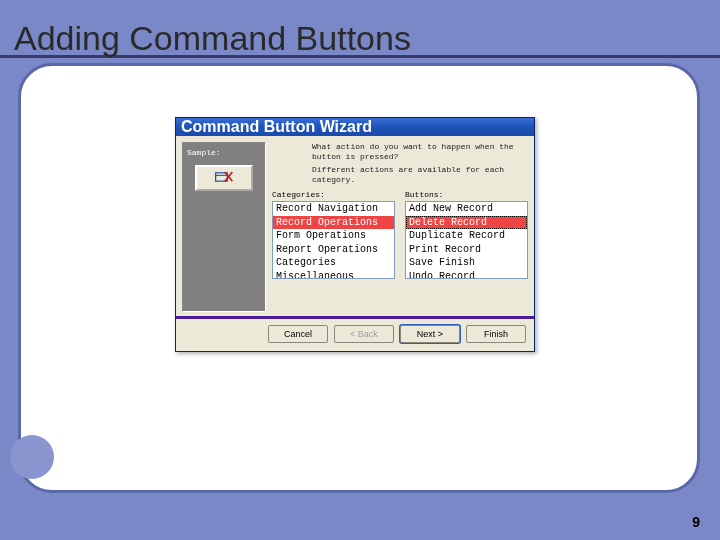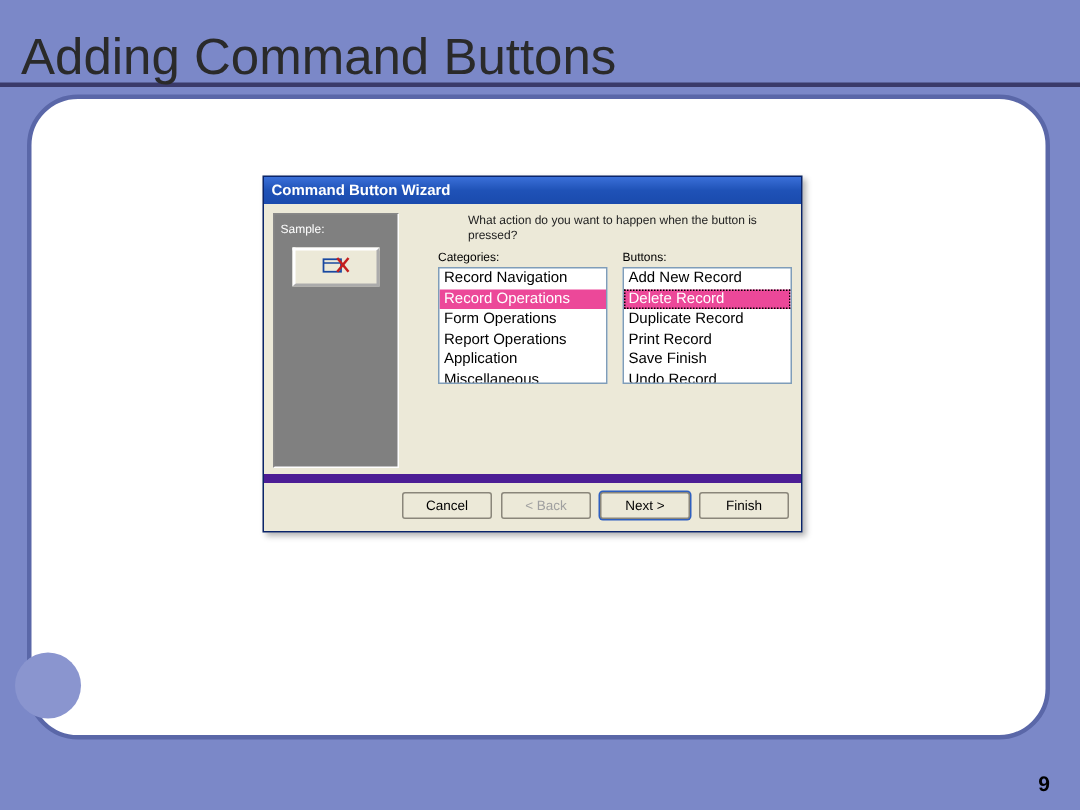--- a/index.html
+++ b/index.html
@@ -63,26 +63,27 @@
     font-size: 9px;
     z-index: 30;
   }
   .titlebar {
     height: 18px;
     background: linear-gradient(to bottom, #3a6fd8 0%, #1f52b7 50%, #1a4aad 100%);
     color: #fff;
     display: flex; align-items: center;
     padding: 0 5px;
     font-weight: 700;
-    font-size: 10px;
+    font-size: 16px;
   }
   .dialog-body {
     display: flex;
     padding: 6px 6px 4px 6px;
     gap: 6px;
+    font-family: Liberation Mono, monospace;
   }
   .sample-pane {
     width: 84px;
     background: #808080;
     border: 1px solid #fff;
     border-top-color: #888; border-left-color: #888;
     padding: 5px 4px;
     min-height: 170px;
   }
   .sample-label {
@@ -105,21 +106,20 @@
   }
   .prompt {
     font-size: 8px;
     color: #222;
     line-height: 1.2;
     margin-left: 40px;
   }
   .lists-row {
     display: flex; gap: 10px;
     margin-top: 2px;
-    margin-left: 20px;
   }
   .list-col {
     flex: 1;
     display: flex; flex-direction: column;
   }
   .list-label {
     font-size: 8px;
     margin-bottom: 2px;
   }
   .listbox {
@@ -128,32 +128,32 @@
     height: 78px;
     overflow: hidden;
     font-size: 10px;
     line-height: 1.35;
   }
   .listbox-item {
     padding: 0 3px;
     white-space: nowrap;
   }
   .listbox-item.selected {
-    background: #ec4899;
+    background: #ef4444;
     color: #fff;
   }
   .listbox-item.focus-ring {
     outline: 1px dotted #000;
     outline-offset: -1px;
   }
   .button-row {
     display: flex; justify-content: flex-end;
     gap: 6px;
     padding: 6px 8px 8px 8px;
-    border-top: 6px solid #4c1d95;
+    border-top: 3px solid #4c1d95;
   }
   .btn {
     width: 60px; height: 18px;
     background: #ece9d8;
     border: 1px solid #8a867a;
     border-radius: 2px;
     font-size: 9px;
     font-family: Tahoma, Arial, sans-serif;
     display: flex; align-items: center; justify-content: center;
     cursor: pointer;
@@ -187,30 +187,31 @@
             <line x1="2" y1="6" x2="16" y2="6" stroke="#1948a0" stroke-width="1.2"></line>
             <line x1="13" y1="2" x2="22" y2="13" stroke="#c41e1e" stroke-width="2"></line>
             <line x1="22" y1="2" x2="13" y2="13" stroke="#c41e1e" stroke-width="2"></line>
           </svg>
         </span>
       </div>
     </div>
 
     <div class="right-pane">
       <div class="prompt">What action do you want to happen when the button is pressed?</div>
+      <div class="prompt">Different actions are available for each category.</div>
 
       <div class="lists-row">
         <div class="list-col">
           <div class="list-label">Categories:</div>
           <div class="listbox" id="categories-list">
               <div class="listbox-item">Record Navigation</div>
               <div class="listbox-item selected">Record Operations</div>
               <div class="listbox-item">Form Operations</div>
               <div class="listbox-item">Report Operations</div>
-              <div class="listbox-item">Application</div>
+              <div class="listbox-item">Categories</div>
               <div class="listbox-item">Miscellaneous</div>
             </div>
         </div>
         <div class="list-col">
           <div class="list-label">Buttons:</div>
           <div class="listbox" id="actions-list">
               <div class="listbox-item">Add New Record</div>
               <div class="listbox-item selected focus-ring">Delete Record</div>
               <div class="listbox-item">Duplicate Record</div>
               <div class="listbox-item">Print Record</div>

